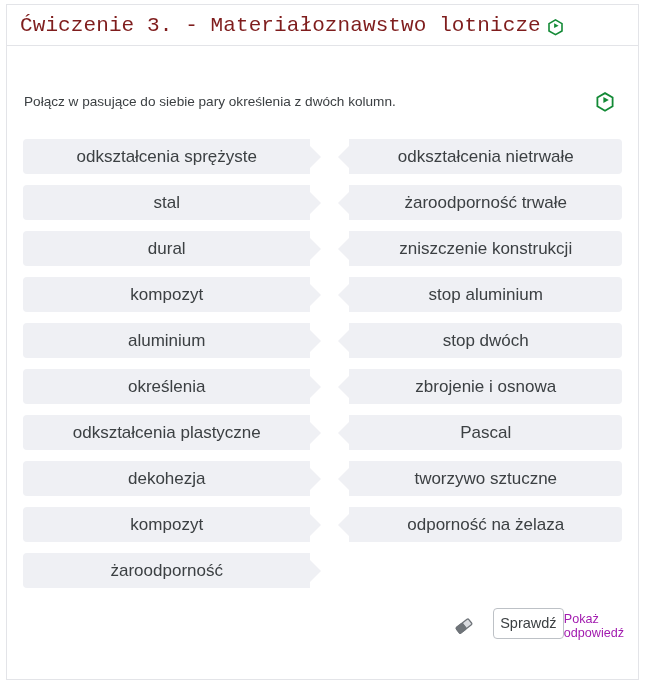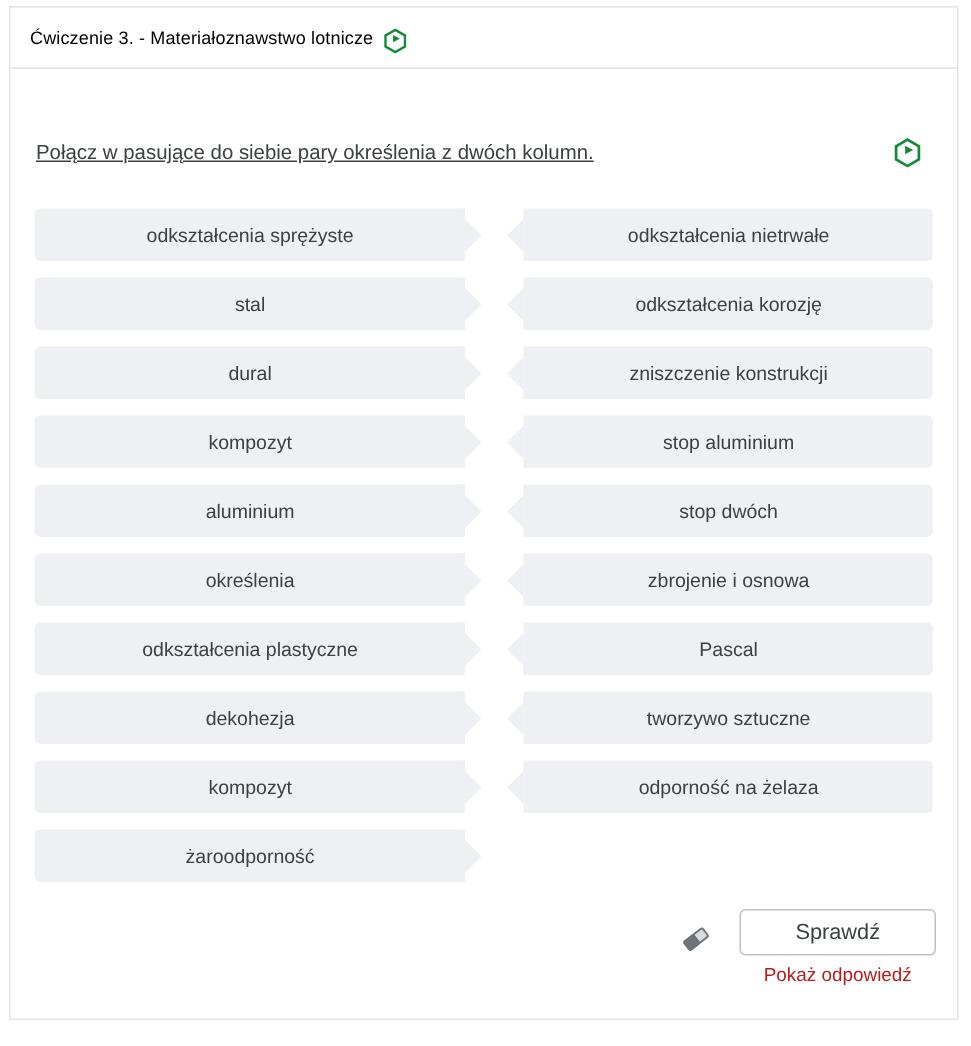--- a/index.html
+++ b/index.html
@@ -28,23 +28,23 @@
   
   .exercise-header {
     height: 41px;
     border-bottom: 1px solid #e3e4e8;
     display: flex;
     align-items: center;
     padding-left: 13px;
     box-sizing: border-box;
   }
   .exercise-title {
-    font-family: Liberation Sans, sans-serif;
-    font-size: 12px;
-    color: #000000;
+    font-family: Liberation Mono, monospace;
+    font-size: 21px;
+    color: #7f1d1d;
     letter-spacing: 0.1px;
     white-space: nowrap;
   }
   .hex-icon {
     display: inline-block;
     margin-left: 7px;
     line-height: 0;
     position: relative;
     top: 2px;
   }
@@ -58,21 +58,20 @@
   .instruction-row {
     display: flex;
     align-items: flex-start;
     justify-content: space-between;
     padding: 47px 22px 0 17px;
   }
   .instruction-text {
     font-size: 13.6px;
     color: #3c4043;
     line-height: 1.3;
-    text-decoration: underline;
   }
   .instruction-icon {
     line-height: 0;
     margin-top: -1px;
     margin-right: 2px;
   }
 
   
   .match-board {
     margin-top: 27px;
@@ -86,21 +85,21 @@
     gap: 11px;
   }
   .column-left  { width: 289px; margin-right: 28px; }
   .column-right { width: 285px; }
 
   .match-item {
     position: relative;
     height: 35px;
     background: #eff0f4;
     color: #3c4043;
-    font-size: 13px;
+    font-size: 17px;
     display: flex;
     align-items: center;
     justify-content: center;
     text-align: center;
     border-radius: 4px;
     box-sizing: border-box;
     user-select: none;
     cursor: pointer;
   }
   .match-item span { display: block; padding: 0 22px; }
@@ -160,39 +159,38 @@
     margin-right: 17px;
     margin-top: 8px;
     line-height: 0;
     cursor: pointer;
     background: none;
     border: none;
     padding: 0;
   }
   .check-block {
     display: flex;
-    flex-direction: column;
     align-items: center;
     width: 131px;
   }
   .check-button {
     width: 131px;
     height: 31px;
     background: #ffffff;
     border: 1px solid #bdc1c6;
     border-radius: 4px;
     color: #3c4043;
     font-family: "Liberation Sans", sans-serif;
     font-size: 14.5px;
     cursor: pointer;
   }
   .show-answer {
     margin-top: 6px;
     font-size: 12.6px;
-    color: #b91c1c;
+    color: #a21caf;
     cursor: pointer;
     text-decoration: none;
   }
 </style>
 </head>
 <body>
 
 <div class="exercise-frame">
 
   <div class="exercise-header">
@@ -250,21 +248,21 @@
         <div class="match-item left">
             <span>żaroodporność</span>
           </div>
       </div>
 
       <div class="match-column column-right">
         <div class="match-item right">
             <span>odkształcenia nietrwałe</span>
           </div>
         <div class="match-item right">
-            <span>odkształcenia korozję</span>
+            <span>żaroodporność trwałe</span>
           </div>
         <div class="match-item right">
             <span>zniszczenie konstrukcji</span>
           </div>
         <div class="match-item right">
             <span>stop aluminium</span>
           </div>
         <div class="match-item right">
             <span>stop dwóch</span>
           </div>

